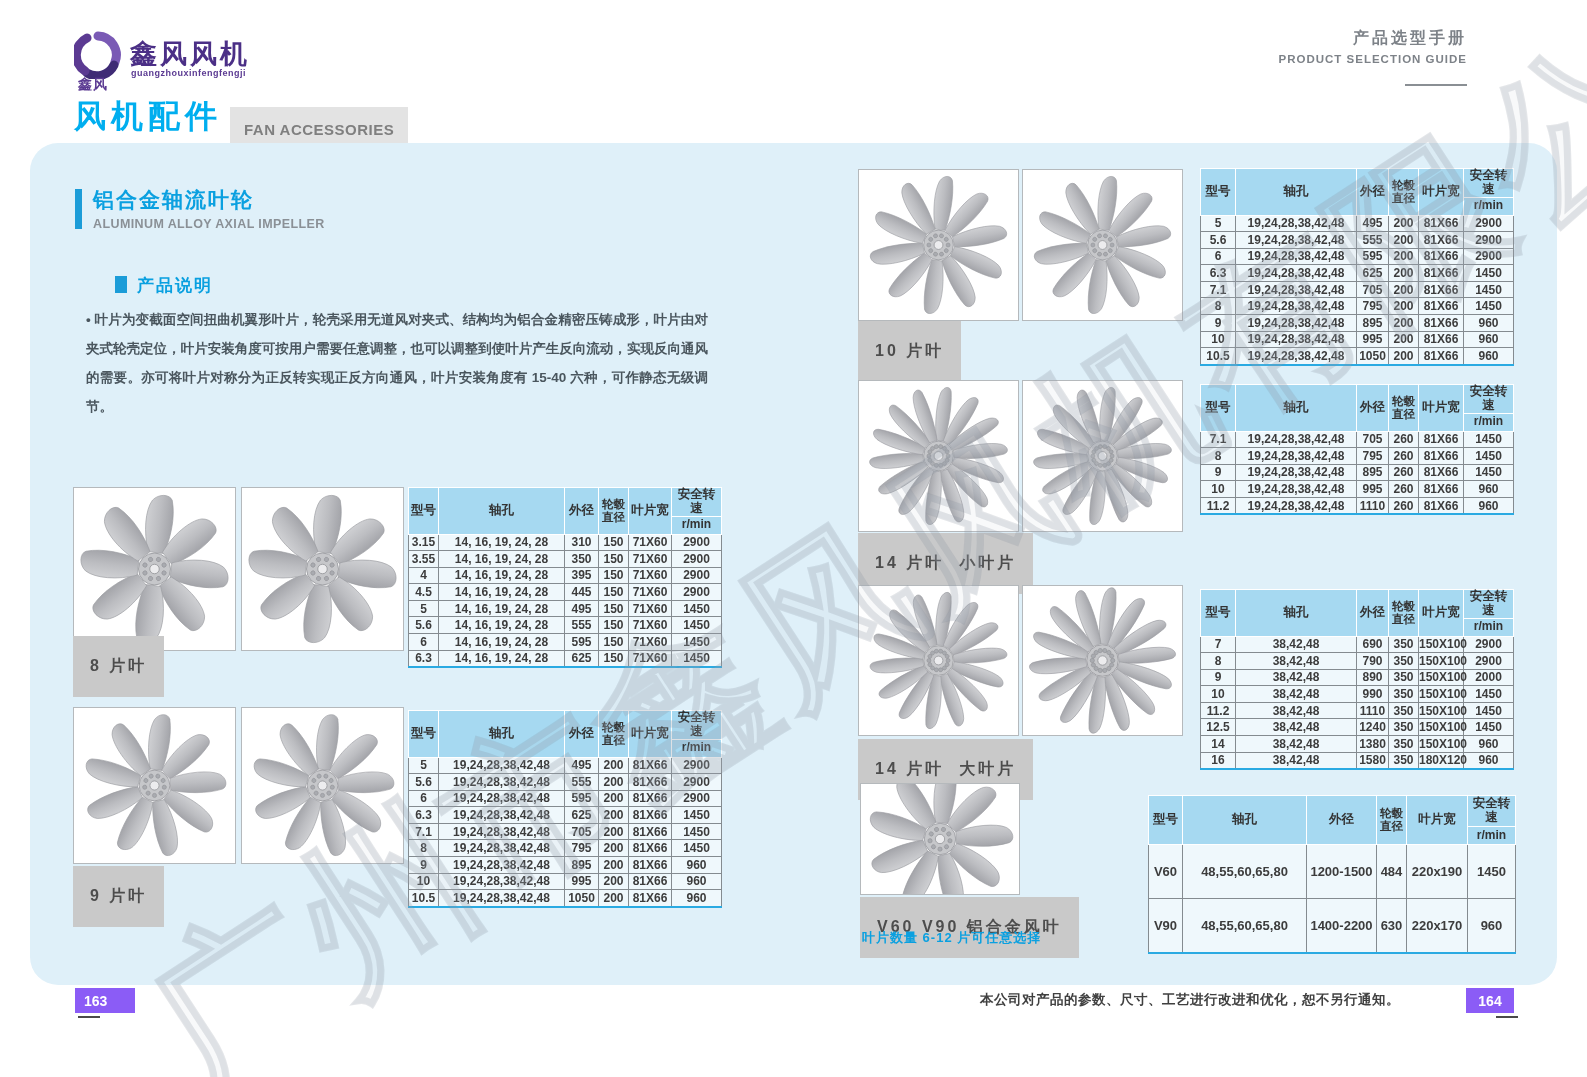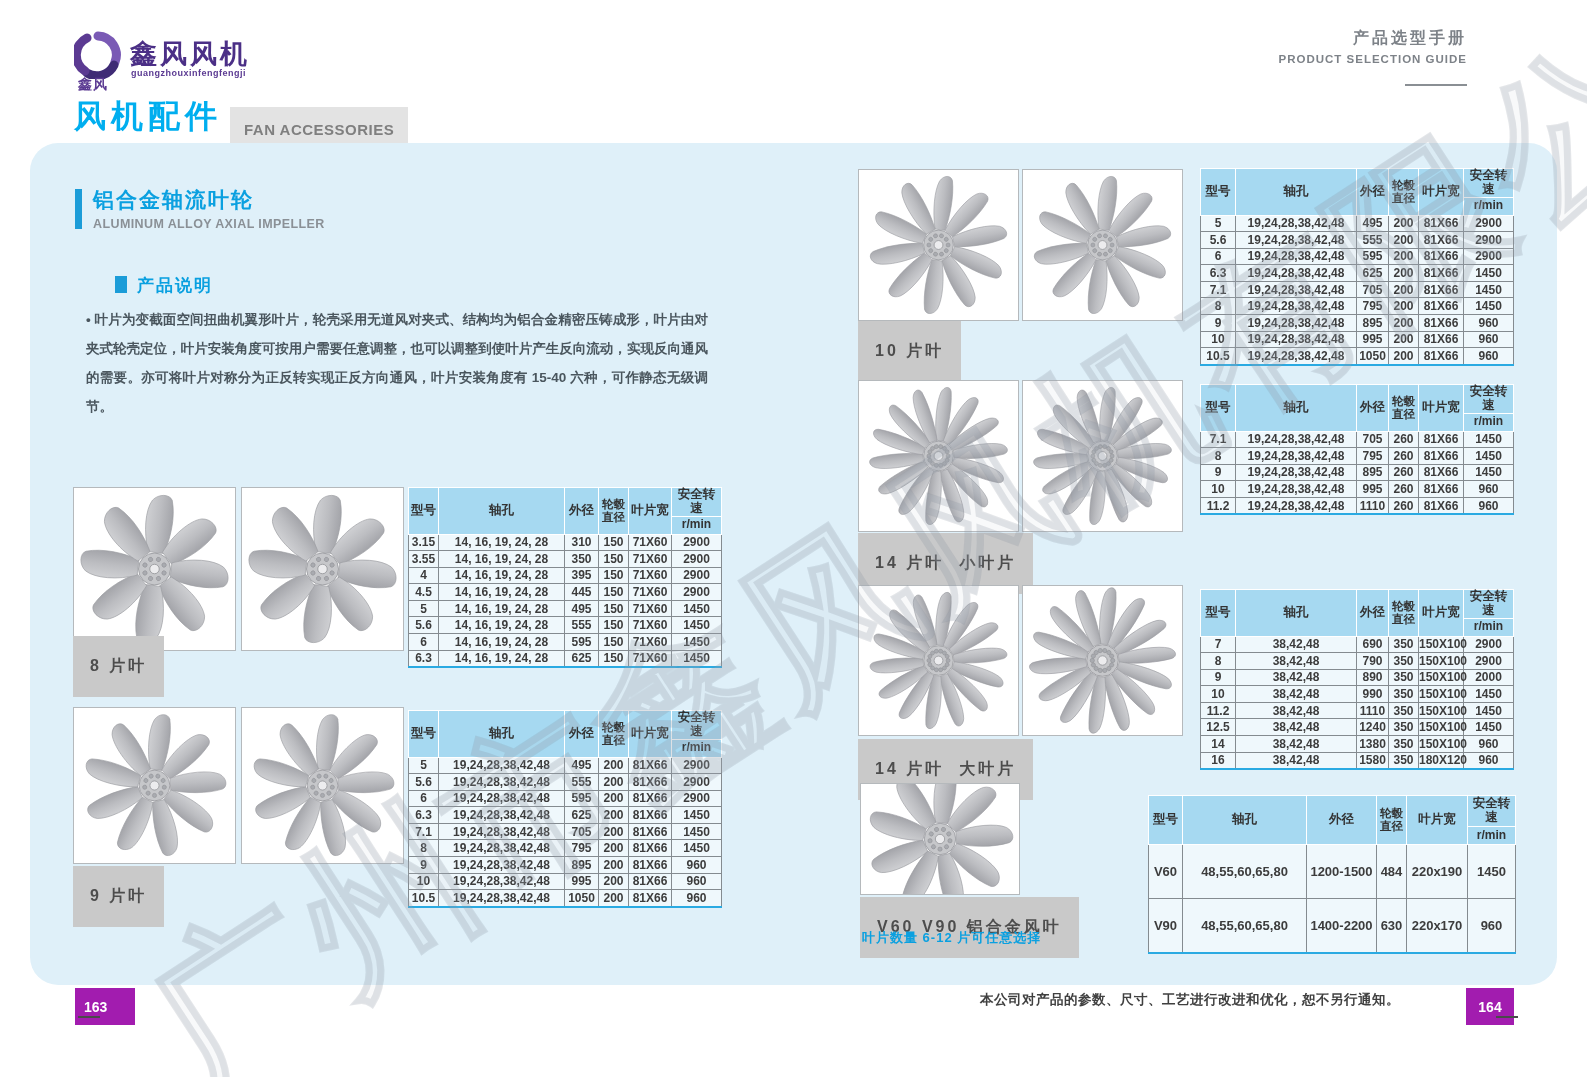--- a/index.html
+++ b/index.html
@@ -66,21 +66,21 @@
   table.t-v td{height:53px;font-size:13px;}
   table.t-v tr:first-child th{height:30px;}
 
   
   .watermark{left:170px;top:930px;transform:rotate(-33deg);transform-origin:left center;
     font-size:168px;font-weight:bold;white-space:nowrap;letter-spacing:8px;
     color:rgba(195,205,215,0.12);-webkit-text-stroke:2px rgba(130,142,155,0.22);
     pointer-events:none;z-index:40;}
 
   
-  .badge{background:#a21caf;color:#fff;font-size:14px;font-weight:bold;height:37px;
+  .badge{background:#8b5cf6;color:#fff;font-size:14px;font-weight:bold;height:25px;
     display:flex;align-items:center;}
   .badge.l{left:75px;top:988px;width:60px;padding-left:9px;box-sizing:border-box;}
   .badge.r{left:1466px;top:988px;width:48px;justify-content:center;}
   .badge-line{height:2px;background:#4a4a4a;width:22px;}
   .bl1{left:78px;top:1016px;}
   .bl2{left:1496px;top:1016px;}
   .foot-note{left:965px;top:991px;width:450px;text-align:center;font-size:13.5px;
     font-weight:bold;color:#404040;letter-spacing:.5px;}
 </style>
 </head>

